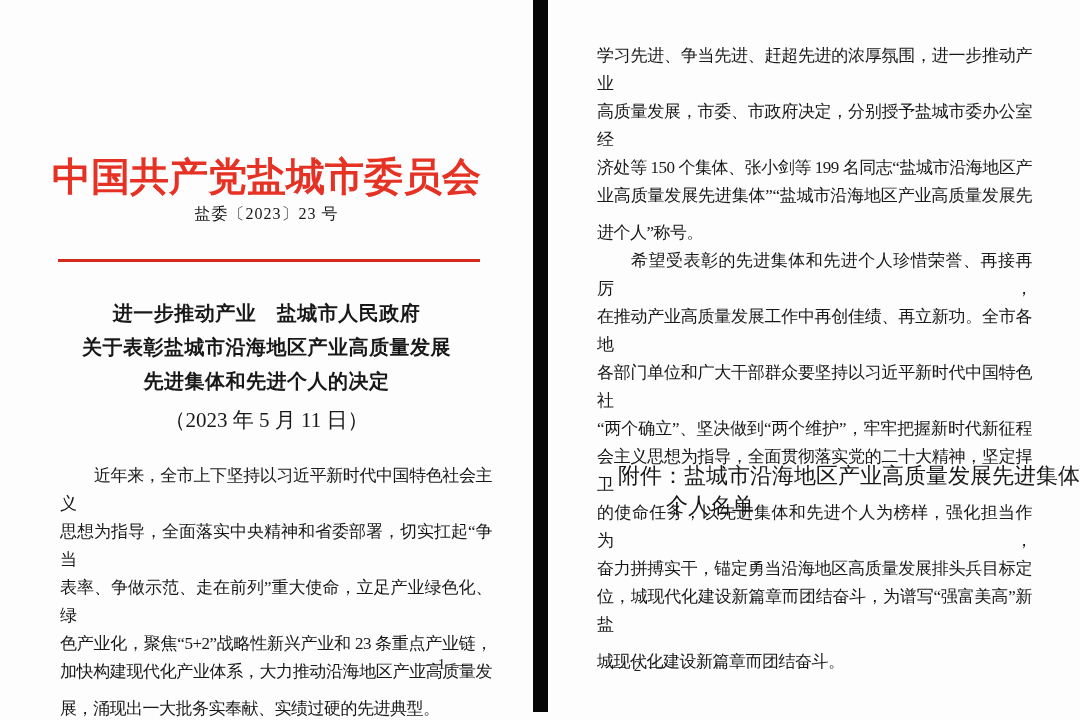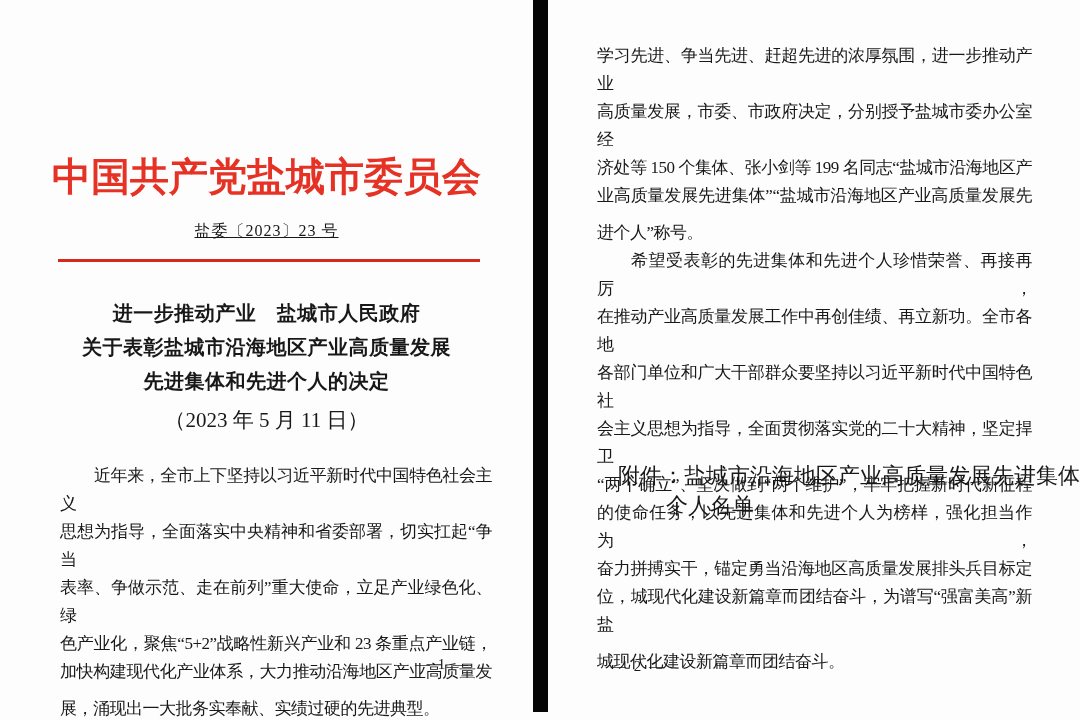--- a/index.html
+++ b/index.html
@@ -19,22 +19,22 @@
 
   
   .letterhead {
     position: absolute; left: 18px; top: 112px; width: 497px;
     text-align: center;
     font-size: 39px; font-weight: bold; letter-spacing: 0px;
     line-height: 1.3;
     margin-top: 40px;
   }
   .doc-number {
-    position: absolute; left: 18px; top: 221px; width: 497px;
-    text-align: center; font-size: 16px; letter-spacing: 1px; text-decoration: underline;
+    position: absolute; left: 18px; top: 204px; width: 497px;
+    text-align: center; font-size: 16px; letter-spacing: 1px;
   }
   .red-rule {
     position: absolute; left: 58px; top: 259px; width: 422px; height: 3px;
   }
   .doc-title {
     position: absolute; left: 18px; top: 296px; width: 497px;
     text-align: center; font-weight: bold; font-size: 20px;
     line-height: 34px; letter-spacing: 0.5px;
   }
   .doc-date {
@@ -108,22 +108,22 @@
   <div class="page page-right">
     <div class="body-right">
       <div class="ln j">学习先进、争当先进、赶超先进的浓厚氛围，进一步推动产业</div>
       <div class="ln j">高质量发展，市委、市政府决定，分别授予盐城市委办公室经</div>
       <div class="ln j">济处等 150 个集体、张小剑等 199 名同志“盐城市沿海地区产</div>
       <div class="ln j">业高质量发展先进集体”“盐城市沿海地区产业高质量发展先</div>
       <div class="ln nj">进个人”称号。</div>
       <div class="ln j ind">希望受表彰的先进集体和先进个人珍惜荣誉、再接再厉，</div>
       <div class="ln j">在推动产业高质量发展工作中再创佳绩、再立新功。全市各地</div>
       <div class="ln j">各部门单位和广大干部群众要坚持以习近平新时代中国特色社</div>
+      <div class="ln j">“两个确立”、坚决做到“两个维护”，牢牢把握新时代新征程</div>
       <div class="ln j">会主义思想为指导，全面贯彻落实党的二十大精神，坚定捍卫</div>
-      <div class="ln j">“两个确立”、坚决做到“两个维护”，牢牢把握新时代新征程</div>
       <div class="ln j">的使命任务，以先进集体和先进个人为榜样，强化担当作为，</div>
       <div class="ln j">奋力拼搏实干，锚定勇当沿海地区高质量发展排头兵目标定</div>
       <div class="ln j">位，城现代化建设新篇章而团结奋斗，为谱写“强富美高”新盐</div>
       <div class="ln nj">城现代化建设新篇章而团结奋斗。</div>
     </div>
 
     <div class="attachment">
       <div class="att-l1 ln">附件：盐城市沿海地区产业高质量发展先进集体和先进</div>
       <div class="att-l2 ln">个人名单</div>
     </div>

